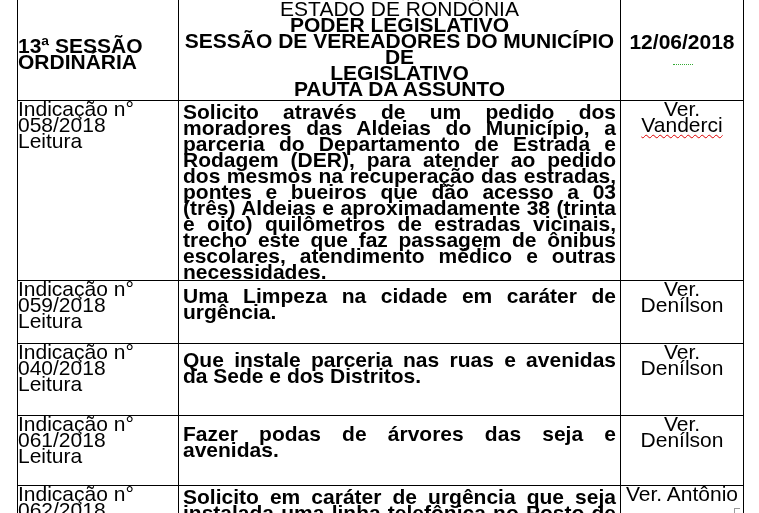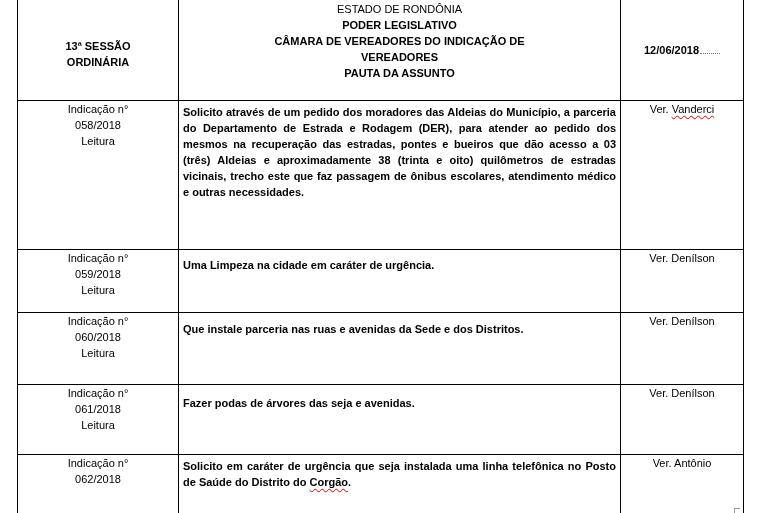--- a/index.html
+++ b/index.html
@@ -1,20 +1,20 @@
 <!DOCTYPE html>
 <html><head>
 <meta charset="utf-8">
 <style>
   html, body { margin: 0; padding: 0; background: #ffffff; }
   body { width: 759px; height: 513px; position: relative; overflow: hidden;
          font-family: "Liberation Sans", sans-serif; color: #000; }
   .tbl { position: absolute; left: 17px; top: -2px; border-collapse: collapse; table-layout: fixed; }
-  .tbl td { border: 1px solid #000; padding: 0; vertical-align: top; font-size: 11px; line-height: 16px; }
-  .c1 { width: 160px; text-align: center; }
+  .tbl td { border: 1px solid #000; padding: 0; vertical-align: top; font-size: 21px; line-height: 16px; }
+  .c1 { width: 160px; }
   .c2 { width: 433px; }
   .c3 { width: 122px; text-align: center; }
   .hdr td { height: 93px; }
   .hdr .c1 { vertical-align: middle; font-weight: bold; padding-top: 8px; }
   .hdr .c2 { text-align: center; font-weight: bold; line-height: 16px; padding-top: 2px; }
   .hdr .c2 .normal { font-weight: normal; }
   .hdr .c3 { vertical-align: middle; font-weight: bold; padding-top: 0; }
   .sub td { height: 30px; font-weight: bold; text-align: center; padding-top: 1px; }
   .just { text-align: justify; padding: 3px 4px 0 4px !important; font-weight: bold; }
   .r1 td { height: 145px; }
@@ -39,22 +39,22 @@
 <table class="tbl">
   <tbody>
       <tr class="hdr">
     <td class="c1">
       <div>13ª SESSÃO</div>
       <div>ORDINÁRIA</div>
     </td>
     <td class="c2">
       <div class="normal">ESTADO DE RONDÔNIA</div>
       <div>PODER LEGISLATIVO</div>
-      <div>CÂMARA DE VEREADORES DO INDICAÇÃO DE</div>
-      <div>VEREADORES</div>
+      <div>SESSÃO DE VEREADORES DO MUNICÍPIO DE</div>
+      <div>LEGISLATIVO</div>
       <div>PAUTA DA ASSUNTO</div>
     </td>
     <td class="c3">
       <span>12/06/2018</span><span class="squig-green"></span>
     </td>
   </tr>
 
   <tr class="r1">
     <td class="c1 indic">
       <div>Indicação n°</div>
@@ -73,21 +73,21 @@
       <div>059/2018</div>
       <div>Leitura</div>
     </td>
     <td class="c2 just">Uma Limpeza na cidade em caráter de urgência.</td>
     <td class="c3 aut">Ver. Denílson</td>
   </tr>
 
   <tr class="r3">
     <td class="c1 indic">
       <div>Indicação n°</div>
-      <div>060/2018</div>
+      <div>040/2018</div>
       <div>Leitura</div>
     </td>
     <td class="c2 just">Que instale parceria nas ruas e avenidas da Sede e dos Distritos.</td>
     <td class="c3 aut">Ver. Denílson</td>
   </tr>
 
   <tr class="r4">
     <td class="c1 indic">
       <div>Indicação n°</div>
       <div>061/2018</div>

